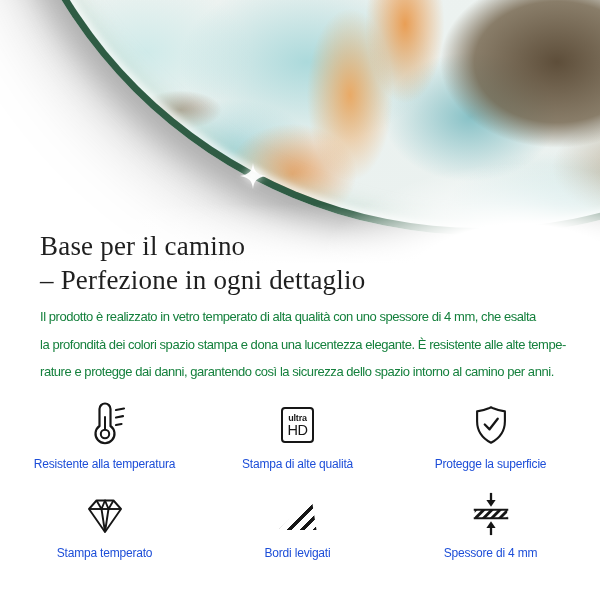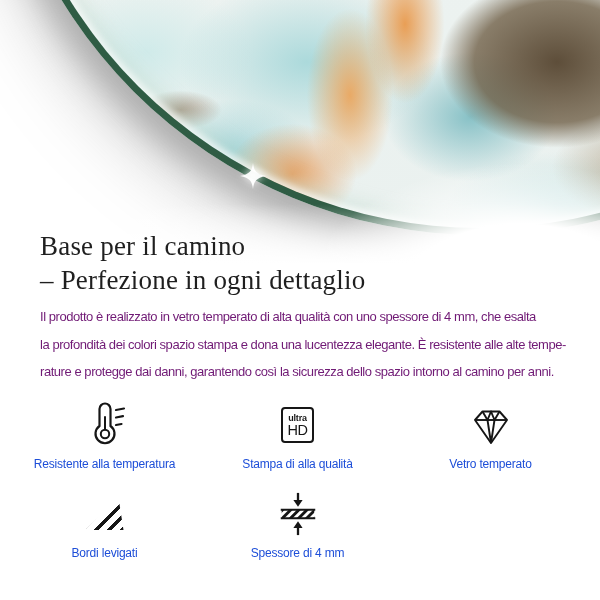--- a/index.html
+++ b/index.html
@@ -38,21 +38,21 @@
     background:
       radial-gradient(ellipse 300px 190px at 520px 300px, #fff 40%, rgba(255,255,255,0) 72%),
       linear-gradient(180deg, rgba(255,255,255,0) 68%, #fff 88%);
   }
   
   .title-block{position:absolute;left:40px;top:230px;z-index:5;}
   .title-block h1{
     margin:0;font-family:"Liberation Serif", serif;font-weight:400;
     font-size:27px;line-height:33.5px;color:#1f1f1f;letter-spacing:.2px;white-space:pre-line;
   }
-  .desc{position:absolute;left:40px;top:303px;z-index:5;color:#701a75;
+  .desc{position:absolute;left:40px;top:303px;z-index:5;color:#15803d;
     font-size:13px;line-height:27.5px;letter-spacing:-.45px;}
   .desc div{white-space:nowrap;}
   
   .features{
     position:absolute;left:8px;top:399px;width:579px;z-index:5;
     display:grid;grid-template-columns:repeat(3,193px);row-gap:16px;
   }
   .feature{text-align:center;}
   .icon-area{height:52px;display:flex;align-items:center;justify-content:center;margin-bottom:6px;}
   .feature-label{font-size:12px;color:#1d4ed8;line-height:15px;letter-spacing:-.2px;}
@@ -115,37 +115,48 @@
       <div class="feature-label">Resistente alla temperatura</div>
     </div>
 
     <div class="feature">
       <div class="icon-area">
         <span class="uhd">
           <span class="uhd-top">ultra</span>
           <span class="uhd-bottom">HD</span>
         </span>
       </div>
-      <div class="feature-label">Stampa di alla qualità</div>
+      <div class="feature-label">Stampa di alte qualità</div>
     </div>
 
+    <div class="feature">
+      <div class="icon-area">
+        <span>
+          <svg class="icon-svg" width="46" height="46" viewBox="0 0 48 48" fill="none" stroke="#161616" stroke-width="2.2" stroke-linecap="round" stroke-linejoin="round">
+            <path d="M24 5.5 L25.5 6.2 C30 8 34.5 9.3 38.5 9.8 V20 C38.5 30.5 32.5 38 24 42.5 C15.5 38 9.5 30.5 9.5 20 V9.8 C13.5 9.3 18 8 22.5 6.2 Z"></path>
+            <path d="M17.5 23.5 L22.5 28.5 L31 17.5" stroke-width="2.4"></path>
+          </svg>
+        </span>
+      </div>
+      <div class="feature-label">Protegge la superficie</div>
+    </div>
 
     <div class="feature">
       <div class="icon-area">
         <span>
           <svg class="icon-svg" width="48" height="44" viewBox="0 0 48 44" fill="none" stroke="#161616" stroke-width="1.9" stroke-linejoin="round">
             <path d="M8 17 L15.5 8.5 H32.5 L40 17 L24 40 Z"></path>
             <path d="M8 17 H40"></path>
             <path d="M15.5 8.5 L20.5 17 L24 8.5 L27.5 17 L32.5 8.5"></path>
             <path d="M24 40 L20.5 17"></path>
             <path d="M24 40 L27.5 17"></path>
           </svg>
         </span>
       </div>
-      <div class="feature-label">Vetro temperato</div>
+      <div class="feature-label">Stampa temperato</div>
     </div>
 
     <div class="feature">
       <div class="icon-area">
         <span class="stripes"></span>
       </div>
       <div class="feature-label">Bordi levigati</div>
     </div>
 
     <div class="feature">

